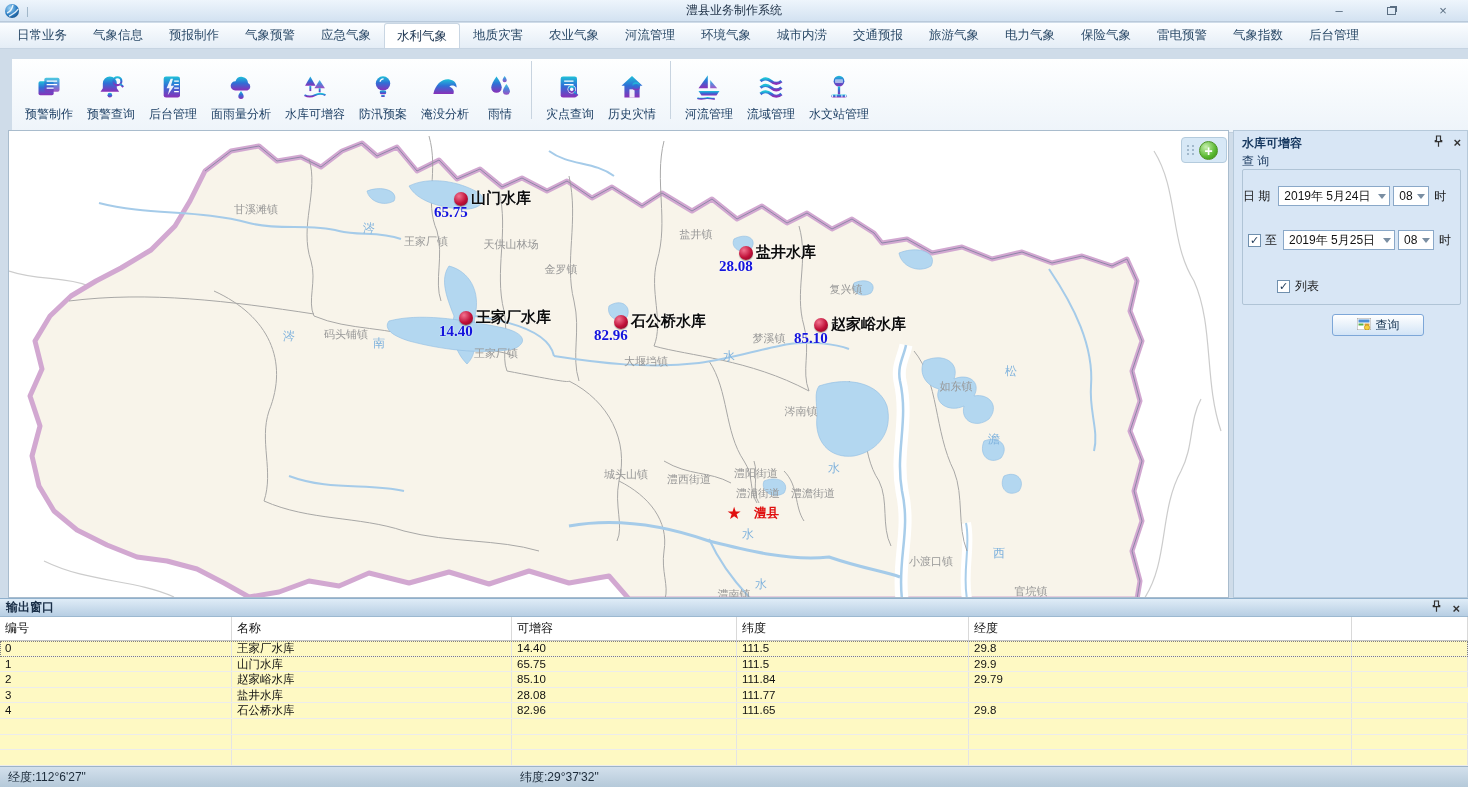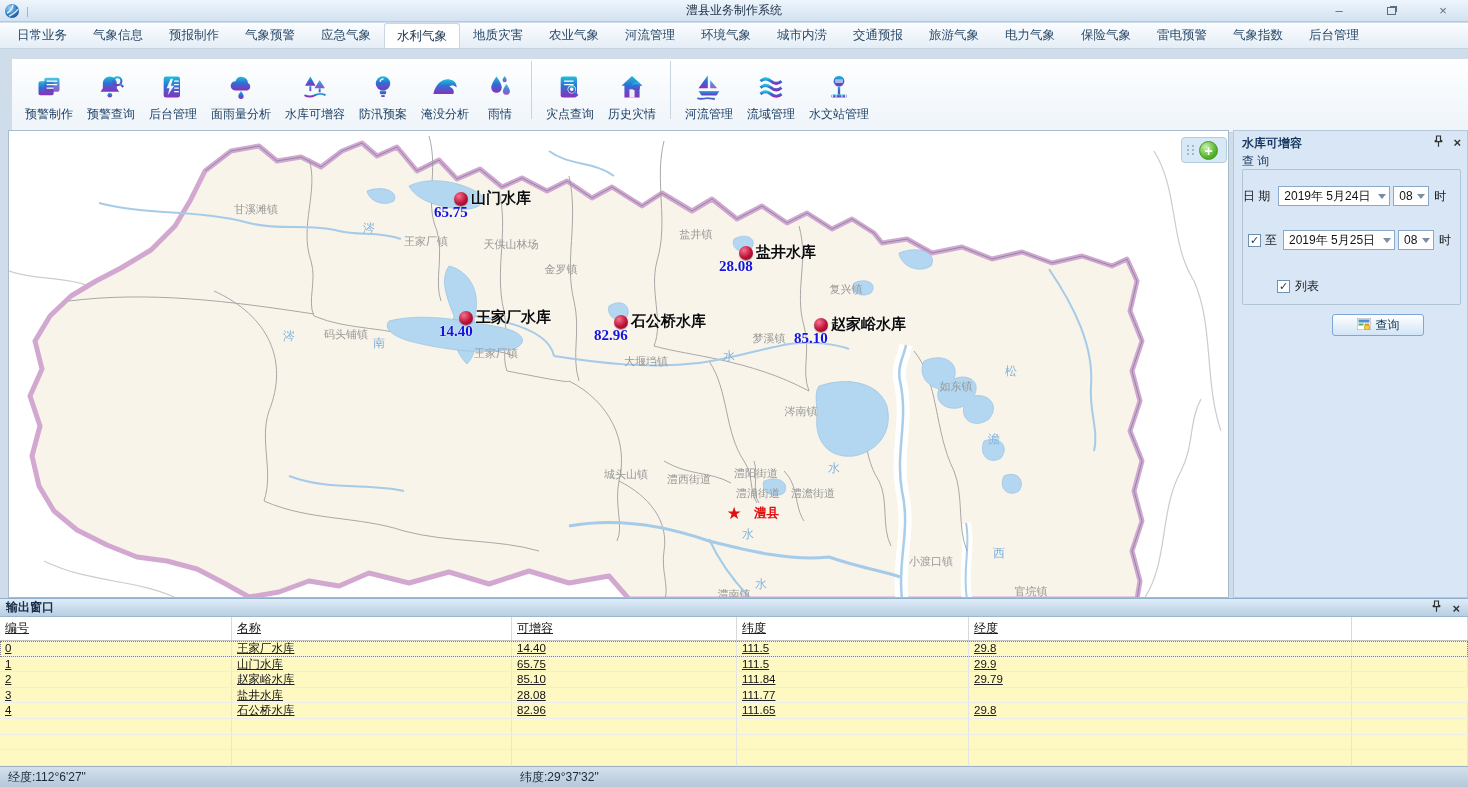--- a/index.html
+++ b/index.html
@@ -92,21 +92,21 @@
 
   
   .output-window { position:absolute; left:0; top:598px; width:1468px; height:168px;
     background:#fef9c3; border-top:1px solid #8fb0cc; }
   .ow-title { height:18px; background:linear-gradient(#dfecf7,#b7cee3);
     border-bottom:1px solid #9cb8d0; display:flex; align-items:center; padding:0 6px;
     font-weight:bold; color:#1a2f48; position:relative; }
   .ow-icons { position:absolute; right:8px; top:1px; display:flex; gap:10px; align-items:center; }
   .ow-icons .ic { color:#333; font-size:13px; cursor:pointer; }
   .otable { width:1468px; }
-  .thead, .trow { display:grid; grid-template-columns:232px 280px 225px 232px 383px 1fr;text-decoration:underline; }
+  .thead, .trow { display:grid; grid-template-columns:232px 280px 225px 232px 383px 1fr; }
   .thead { height:24px; border-bottom:1px solid #c4c4c4; }
   .thead > div { display:flex; align-items:center; padding-left:5px; border-right:1px solid #d9d9d9;
     color:#111; cursor:default; background:#fff; }
   .trow { height:15.6px; border-bottom:1px solid #ececec; }
   .trow > div { padding-left:5px; border-right:1px solid #e4e4e4; font-size:11.5px;
     line-height:14.5px; color:#111; white-space:nowrap; overflow:hidden; }
   .trow.sel { outline:1px dotted #808080; outline-offset:-1px; }
 
   
   .statusbar { position:absolute; left:0; top:766px; width:1468px; height:21px;

